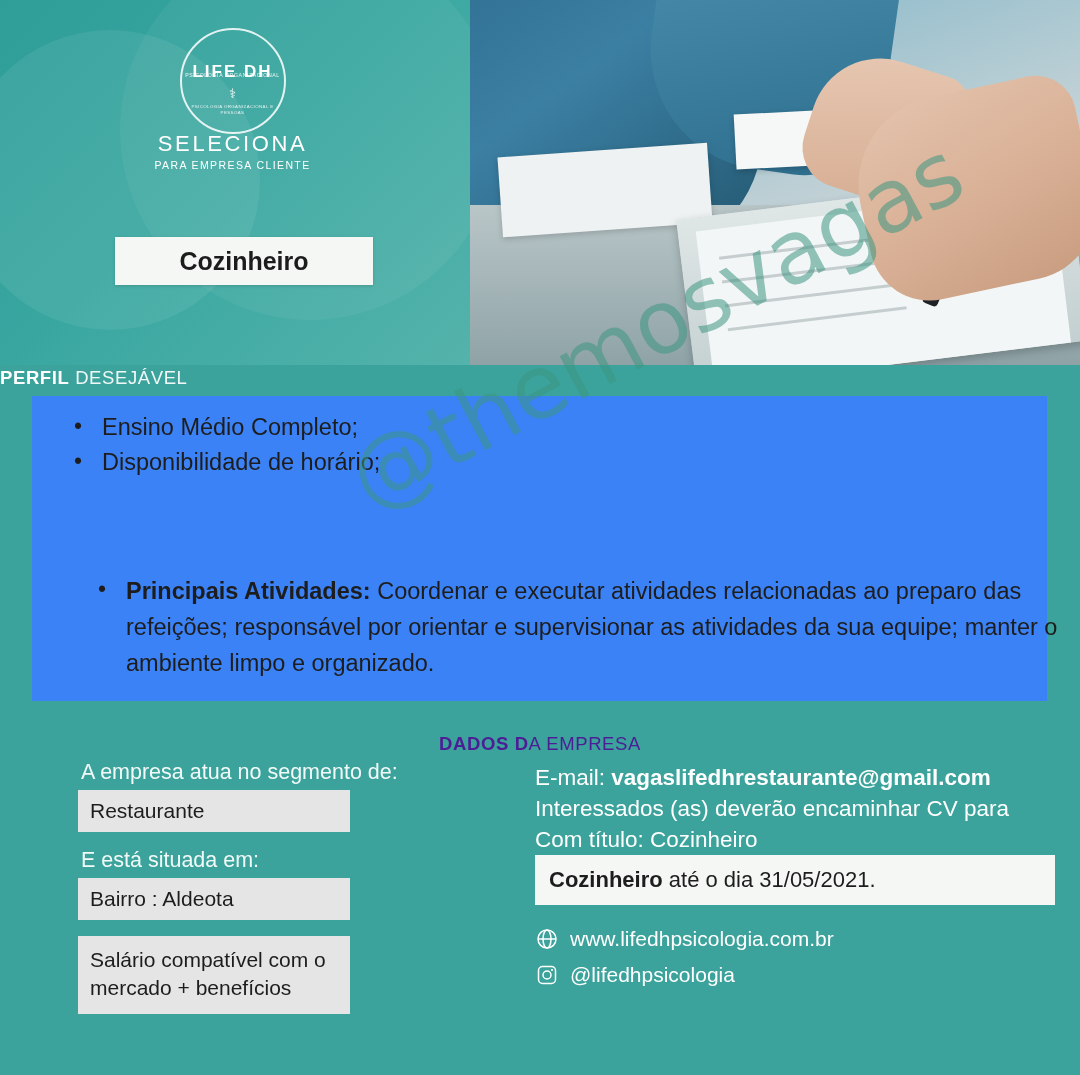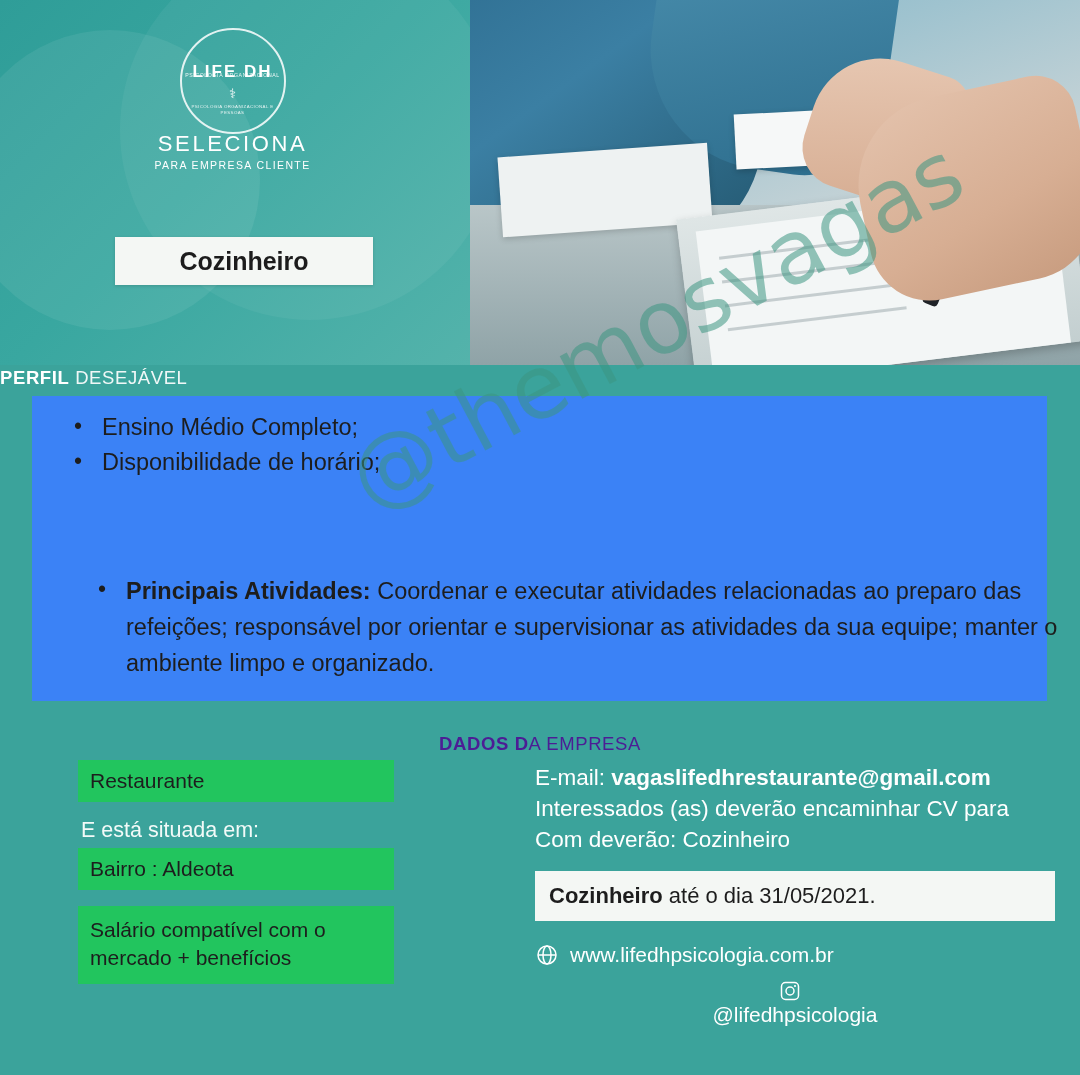--- a/index.html
+++ b/index.html
@@ -291,47 +291,46 @@
     left: 78px; top: 760px;
     width: 400px;
     color: #ffffff;
   }
   .lbl {
     font-size: 21.5px;
     margin: 0 0 5px 3px;
     color: #f2faf8;
   }
   .field {
-    background: #22c55e;
+    background: #e5e5e5;
     color: #1d1d1d;
     font-size: 21px;
     padding: 9px 12px;
     margin-bottom: 16px;
-    width: 316px;
+    width: 272px;
     box-sizing: border-box;
   }
   .field.two-line {
     line-height: 1.34;
     padding: 10px 12px 12px 12px;
   }
   .field b { font-weight: normal; }
 
   .col-right {
     position: absolute;
     left: 535px; top: 762px;
     width: 520px;
     color: #ffffff;
   }
   .cv-line {
     font-size: 22.5px;
     line-height: 1.38;
   }
   .cv-line b { font-weight: bold; }
   .deadline {
-    margin-top: 16px;
     background: #f4f7f4;
     color: #1d1d1d;
     font-size: 22px;
     padding: 12px 14px;
     width: 520px;
     box-sizing: border-box;
   }
   .deadline b { font-weight: bold; }
   .contact {
     display: flex;
@@ -339,21 +338,21 @@
     margin-top: 22px;
     font-size: 21px;
     color: #ffffff;
   }
   .contact .ic {
     width: 24px; height: 24px;
     margin-right: 11px;
     display: inline-block;
     flex: 0 0 auto;
   }
-  .contact.second { margin-top: 12px; flex-direction: column; }
+  .contact.second { margin-top: 12px; }
 
   
   .watermark {
     position: absolute;
     left: 330px;
     top: 330px;
     width: 440px;
     font-size: 88px;
     color: rgba(60,150,130,0.55);
     transform: rotate(-28deg);
@@ -419,35 +418,36 @@
     <div class="activities">
       <b>Principais Atividades:</b><span> Coordenar e executar atividades relacionadas ao preparo das refeições; responsável por orientar e supervisionar as atividades da sua equipe; manter o ambiente limpo e organizado.</span>
     </div>
   </div>
 
   <div class="dados-head">
     <b>DADOS D</b><span>A EMPRESA</span>
   </div>
 
   <div class="col-left">
+    <div class="lbl">A empresa atua no segmento de:</div>
     <div class="field">Restaurante</div>
 
     <div class="lbl">E está situada em:</div>
     <div class="field"><b>Bairro : Aldeota</b></div>
 
     <div class="field two-line">Salário compatível com o mercado + benefícios</div>
   </div>
 
   <div class="col-right">
     <div class="cv-line">
       <span>E-mail: </span><b>vagaslifedhrestaurante@gmail.com</b>
     </div>
     <div class="cv-line">Interessados (as) deverão encaminhar CV para</div>
     <div class="cv-line">
-      <span>Com deverão: </span><span>Cozinheiro</span>
+      <span>Com título: </span><span>Cozinheiro</span>
     </div>
 
     <div class="deadline">
       <b>Cozinheiro</b><span> até o  dia 31/05/2021.</span>
     </div>
 
     <div class="contact">
       <span class="ic">
         <svg width="24" height="24" viewBox="0 0 24 24" fill="none" stroke="#ffffff" stroke-width="1.5">
           <circle cx="12" cy="12" r="9"></circle>

